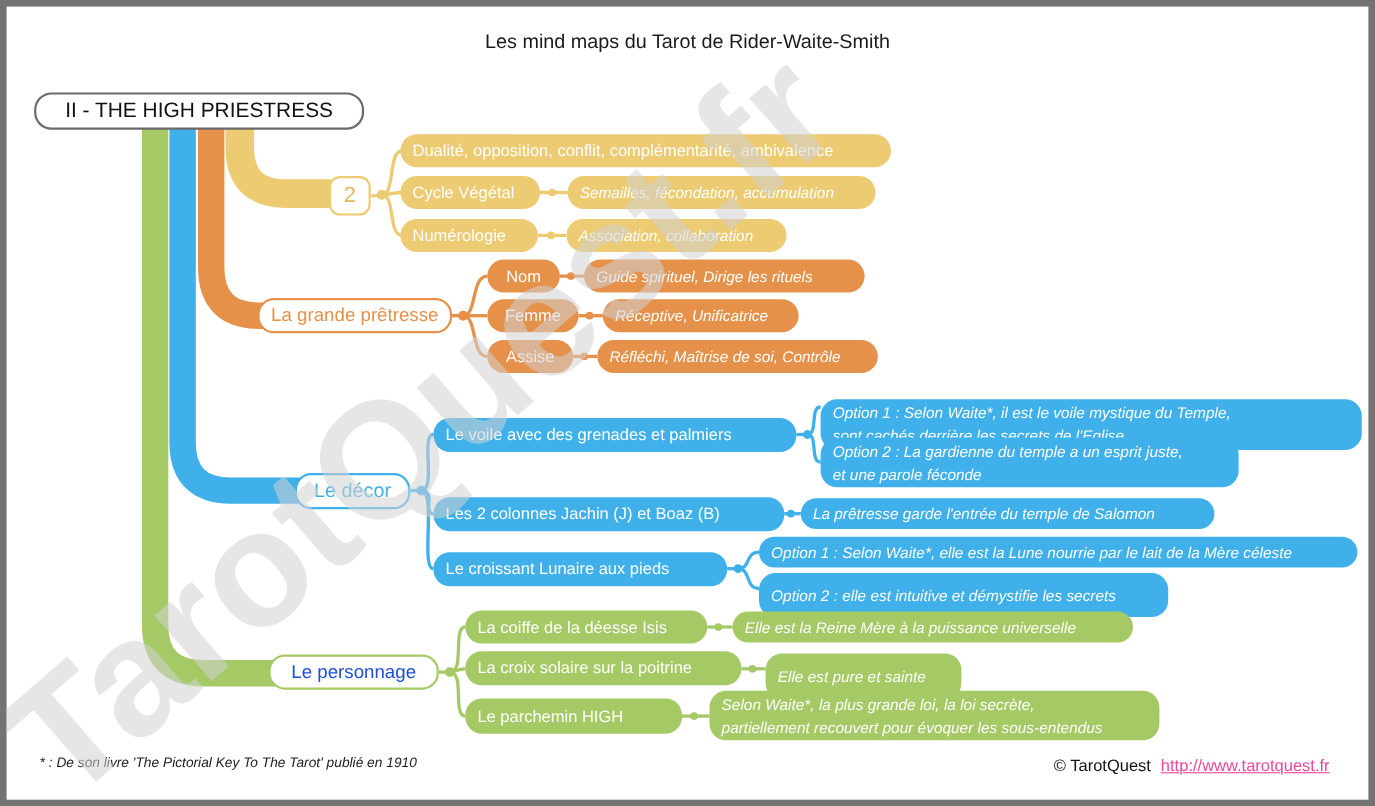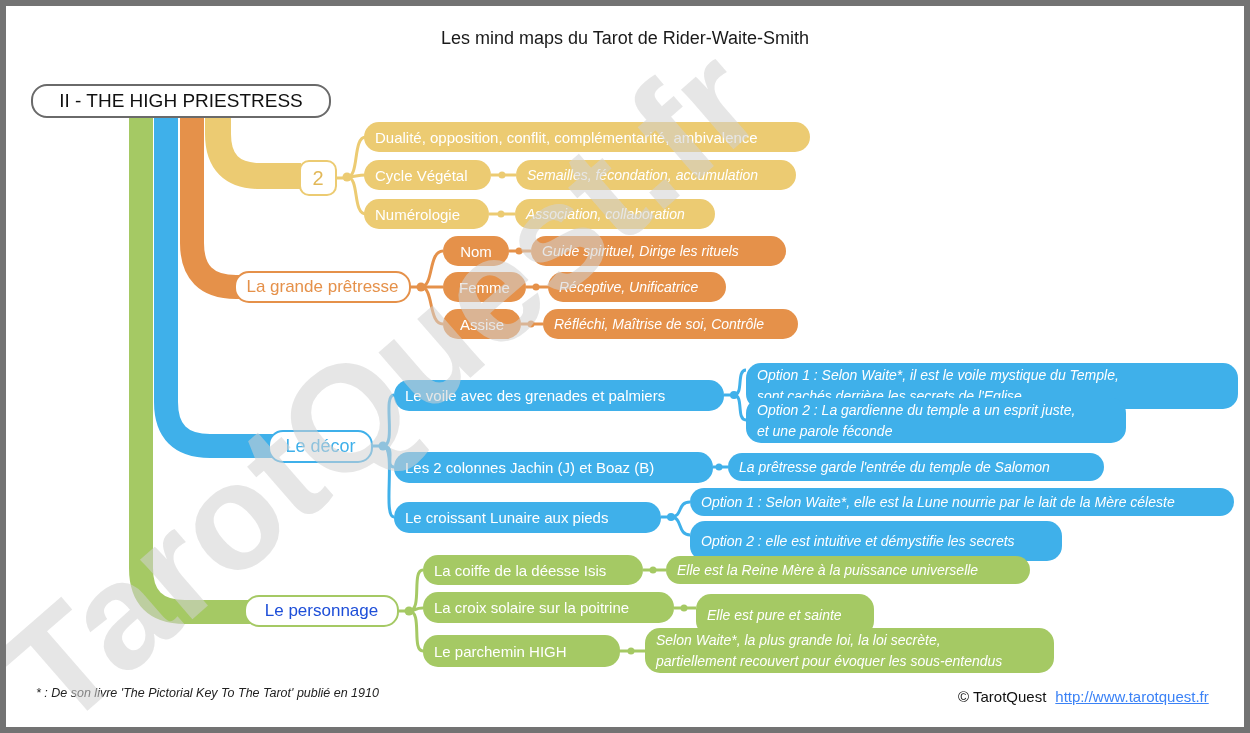--- a/index.html
+++ b/index.html
@@ -16,21 +16,21 @@
   .b{background:#3FB0EA;}
   .g{background:#A5C964;}
   .outline{background:#fff;justify-content:center;padding:0 6px;}
   .oy{border:2px solid #ECCB72;color:#E2B858;}
   .oo{border:2px solid #E5914A;color:#E5914A;}
   .ob{border:2px solid #3FB0EA;color:#3FB0EA;}
   .og{border:2px solid #A5C964;color:#1d4ed8;}
   .root{border:2px solid #6a6a6a;color:#111;font-size:19px;border-radius:16px;background:#fff;justify-content:center;}
   .footnote{position:absolute;left:30px;top:680px;font-size:12.5px;font-style:italic;color:#222;z-index:10;}
   .copyright{position:absolute;left:952px;top:682px;font-size:15px;color:#111;z-index:10;display:flex;gap:9px;align-items:baseline;}
-  .copyright a{color:#3b82f6;}
+  .copyright a{color:#ec4899;}
   .watermark{position:absolute;left:70px;top:595px;height:150px;line-height:150px;font-size:150px;font-weight:bold;color:rgba(210,210,210,0.55);transform-origin:0 100%;transform:rotate(-41deg);white-space:nowrap;pointer-events:none;z-index:60;}
 </style>
 </head>
 <body>
 
 <div class="canvas">
 
   <div class="title">Les mind maps du Tarot de Rider-Waite-Smith</div>
 
   <svg class="links" width="1250" height="733" viewBox="0 0 1250 733">

